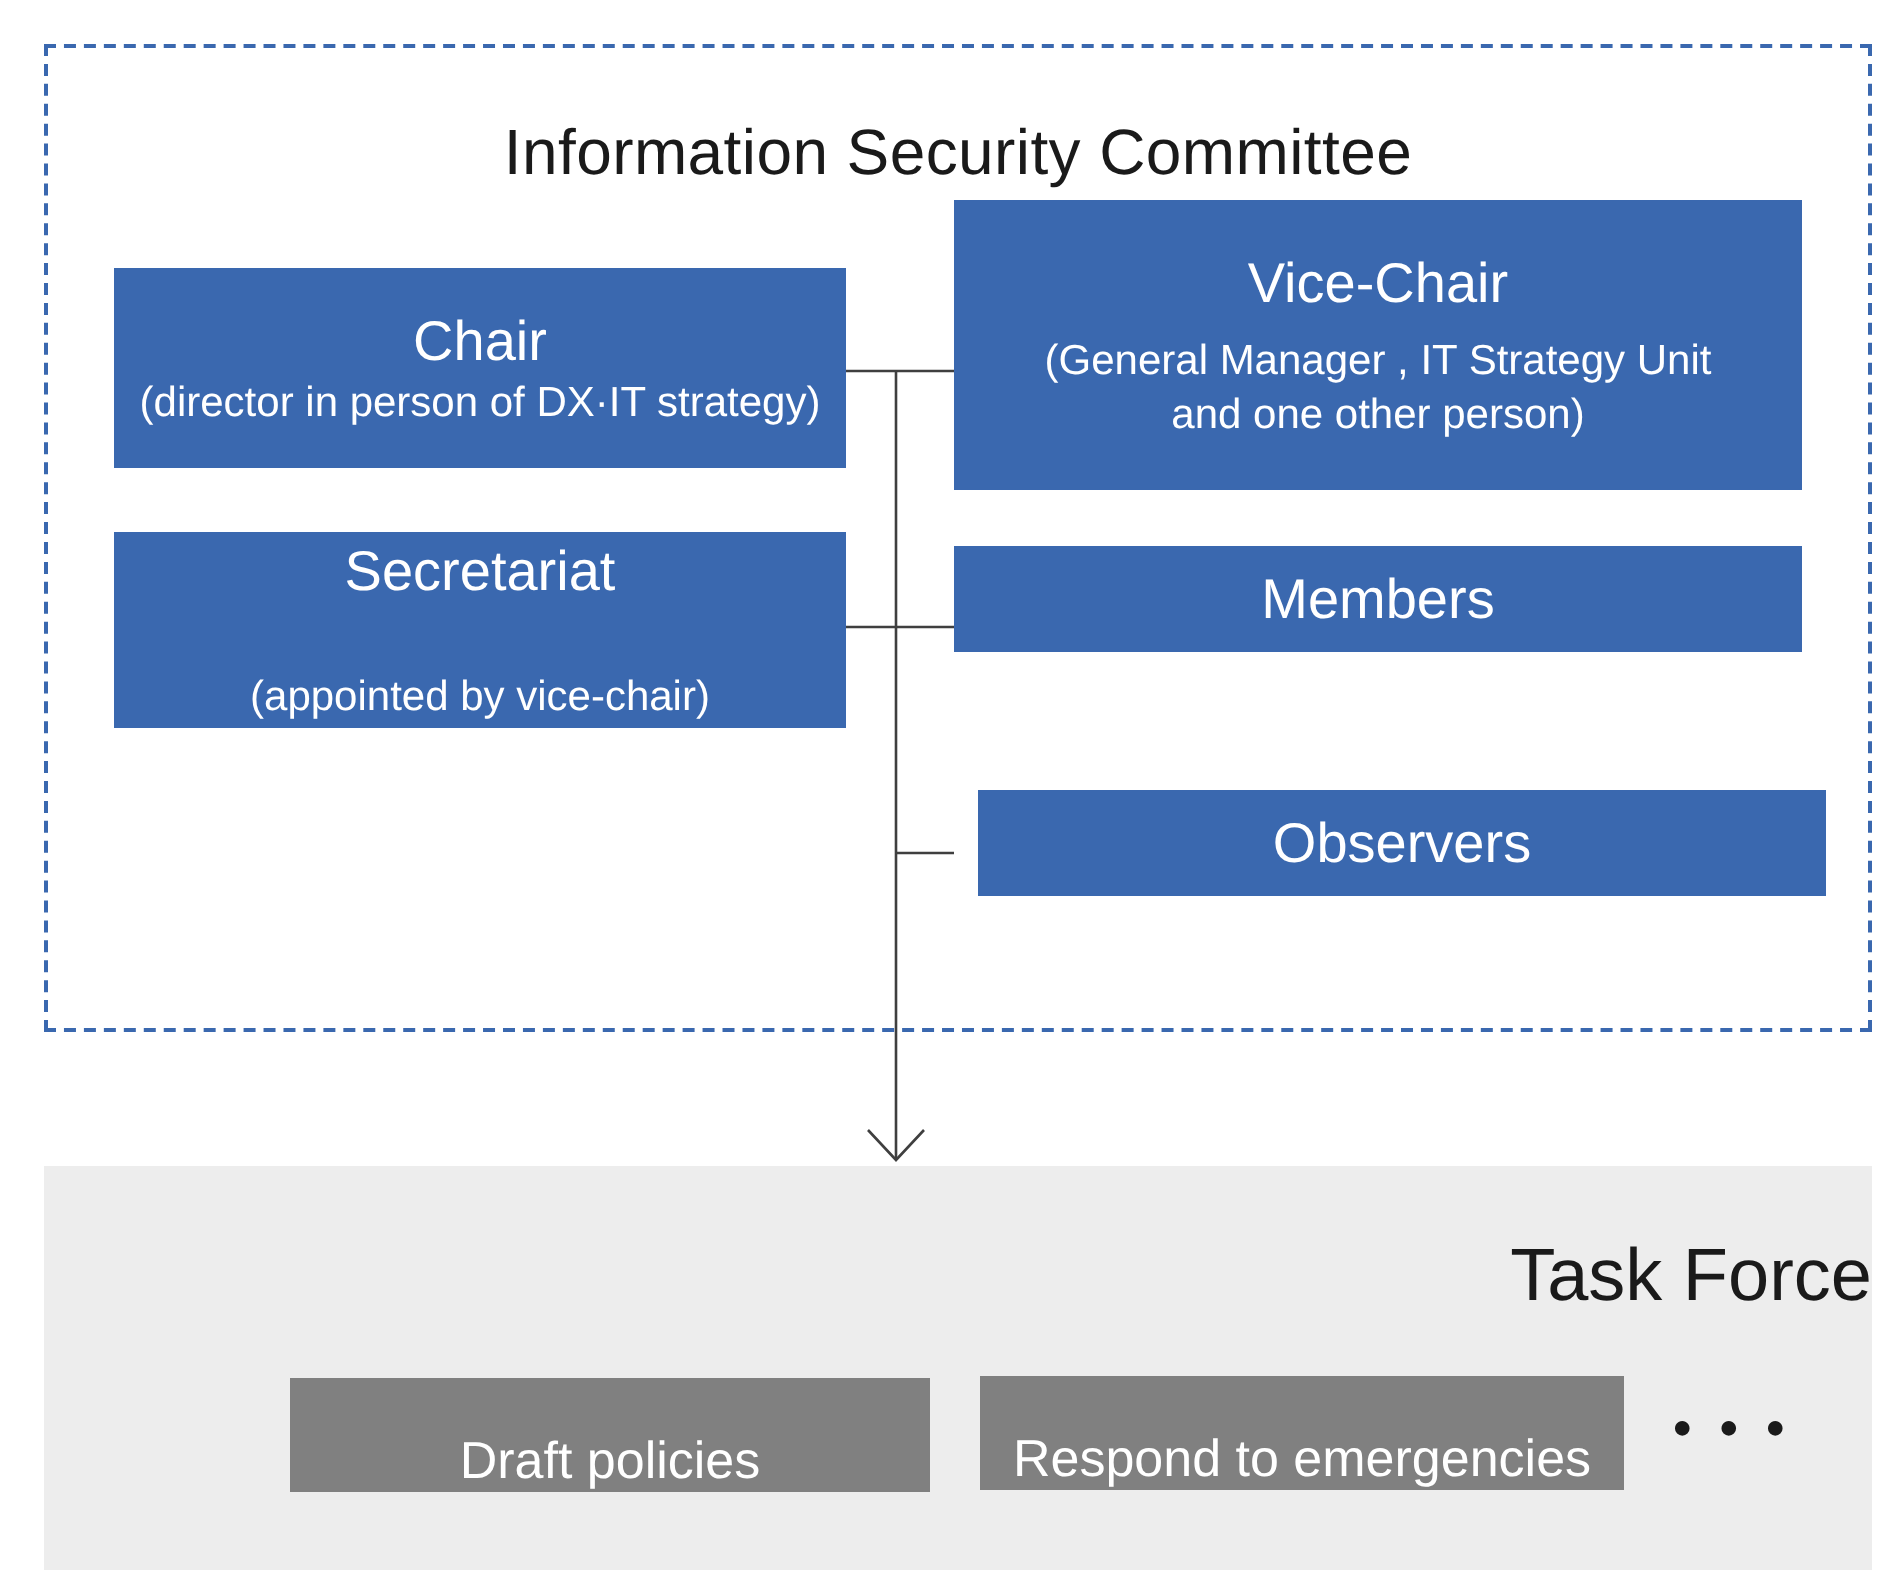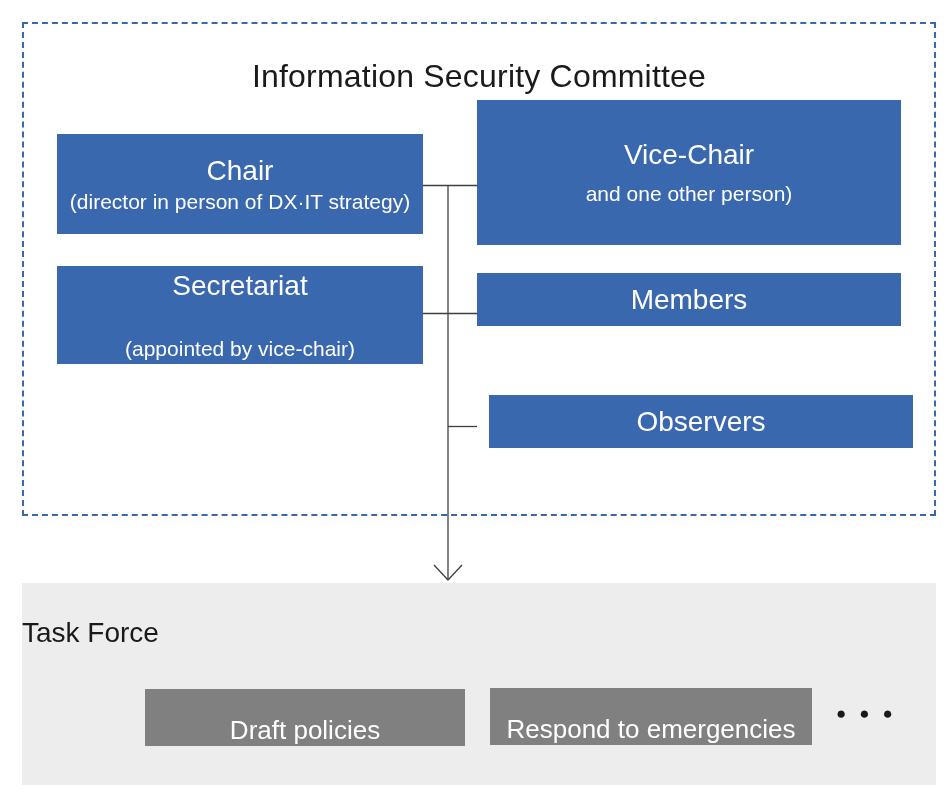--- a/index.html
+++ b/index.html
@@ -63,22 +63,22 @@
   .task-force-section {
     position: absolute;
     left: 22px; top: 583px;
     width: 914px; height: 202px;
     background: #ededed;
   }
   .task-force-title {
     position: absolute;
     left: 0; top: 34px;
     width: 100%;
-    text-align: left;
-    font-size: 28px;
+    text-align: right;
+    font-size: 37px;
     color: #1a1a1a;
   }
   .gray-box {
     position: absolute;
     background: #808080;
     color: #ffffff;
     display: flex;
     align-items: flex-end;
     justify-content: center;
     font-size: 26px;
@@ -103,20 +103,21 @@
   <div class="committee-title">Information Security Committee</div>
 
   <div class="blue-box box-chair">
     <span class="bb-title">Chair</span>
     <span class="bb-sub">(director in person of DX·IT strategy)</span>
   </div>
 
   <div class="blue-box box-vicechair">
     <span class="bb-title">Vice-Chair</span>
     <span>
+      <span class="bb-sub" style="display:block">(General Manager , IT Strategy Unit</span>
       <span class="bb-sub" style="display:block">and one other person)</span>
     </span>
   </div>
 
   <div class="blue-box box-secretariat">
     <span class="bb-title">Secretariat</span>
     <span class="bb-sub">(appointed by vice-chair)</span>
   </div>
 
   <div class="blue-box box-members">

